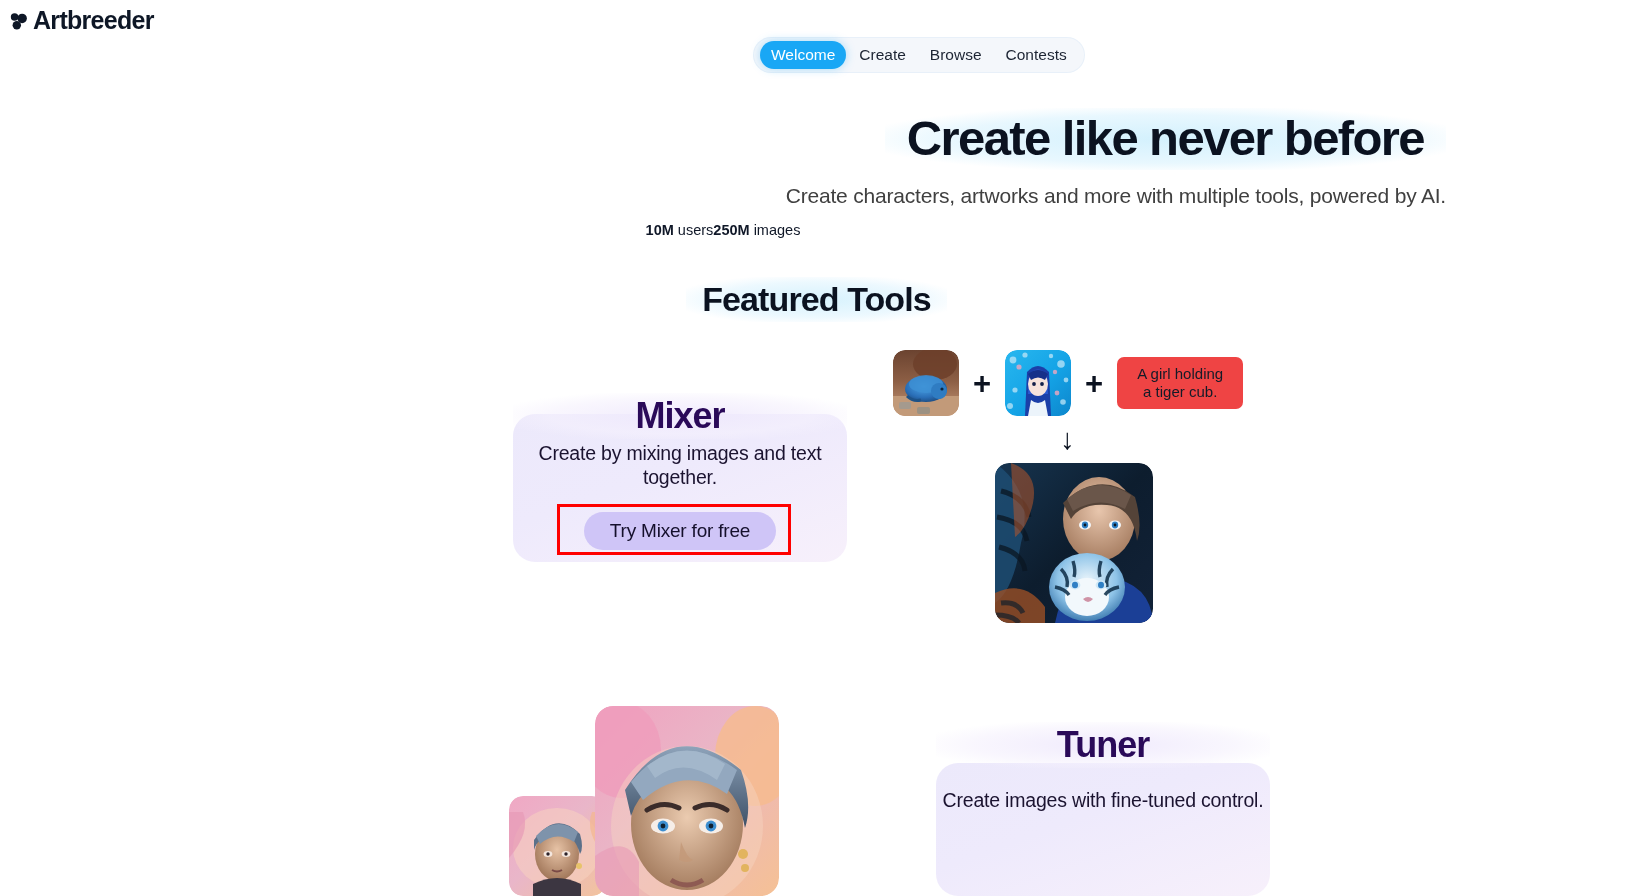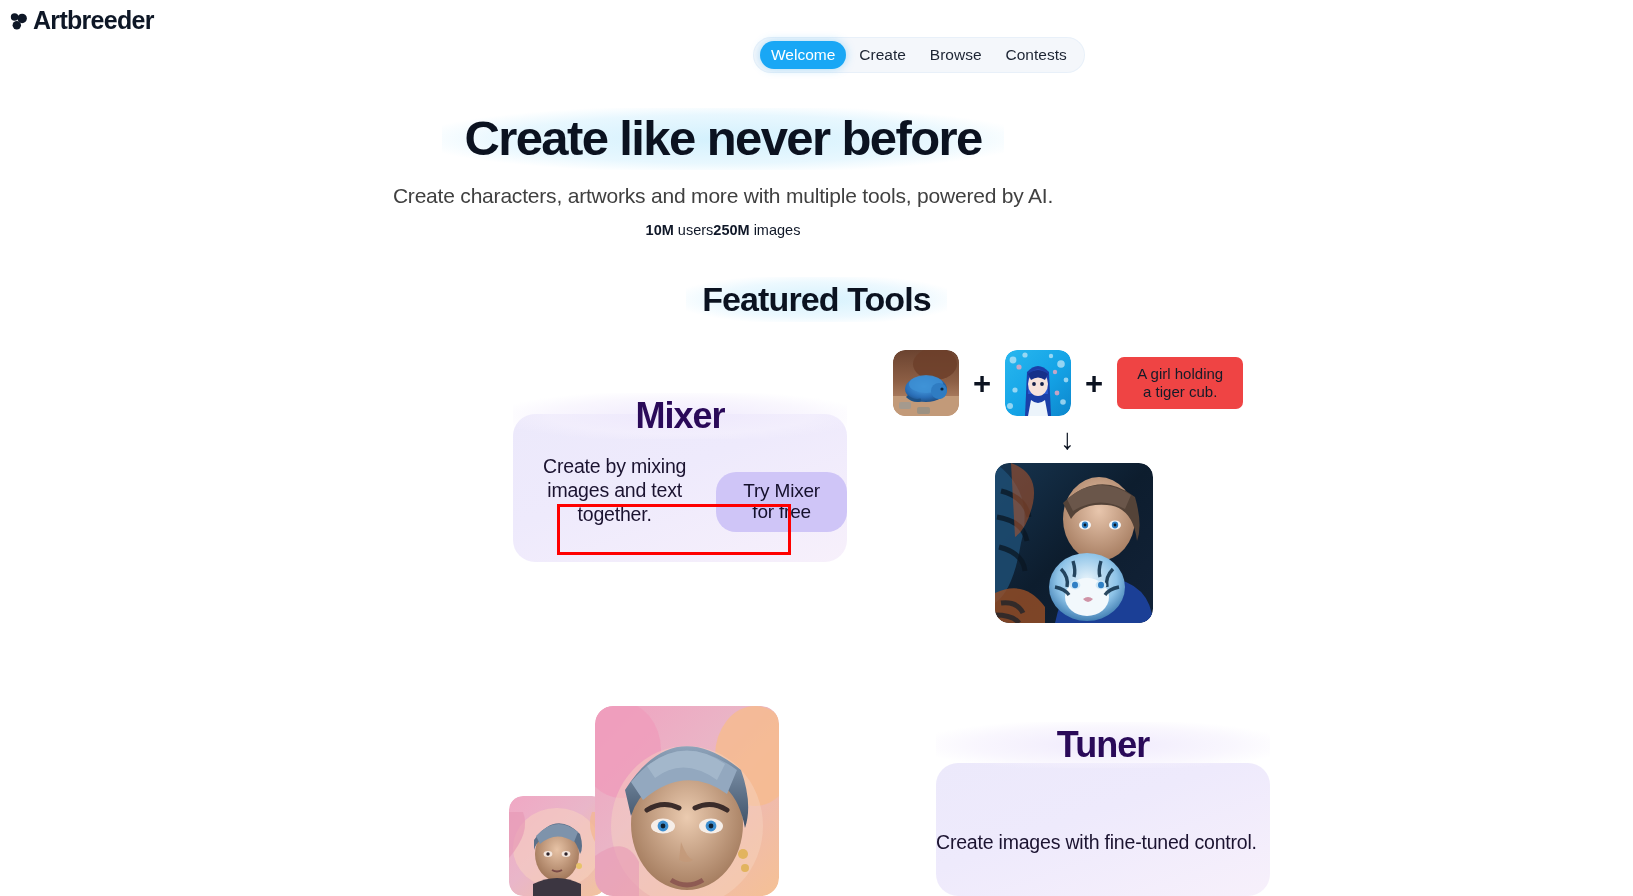--- a/index.html
+++ b/index.html
@@ -36,21 +36,21 @@
     font-size: 15.5px; color: #1c2433; padding: 5px 11px;
     border-radius: 16px; line-height: 1.15; white-space: nowrap;
     cursor: pointer;
   }
   .nav-item.active {
     background: #19a7f5; color: #ffffff; font-weight: 400;
     box-shadow: 0 0 10px rgba(25,167,245,.35);
   }
 
   
-  .hero { position: absolute; left: 0; top: 108px; width: 1446px; text-align: center; }
+  .hero { position: absolute; left: 0; top: 108px; width: 1446px; text-align: right; }
   .hero-title {
     font-size: 49px; font-weight: 800; letter-spacing: -1.6px;
     color: #0b1220; line-height: 1.1; display: inline-block;
     padding: 4px 22px; border-radius: 16px;
     background: radial-gradient(ellipse at center, rgba(209,240,253,.95) 0%, rgba(222,244,254,.7) 55%, rgba(255,255,255,0) 78%);
   }
   .hero-sub {
     margin-top: 14px; font-size: 21px; color: #404040; letter-spacing: -0.2px;
   }
   .hero-stats {
@@ -73,21 +73,21 @@
   
   .tool-title {
     position: absolute; font-size: 36px; font-weight: 800; letter-spacing: -1px;
     color: #2a0a59; text-align: center; padding: 2px 14px; border-radius: 12px;
     background: radial-gradient(ellipse at center, rgba(238,232,252,.9) 0%, rgba(245,241,253,.6) 55%, rgba(255,255,255,0) 80%);
     z-index: 3;
   }
   .tool-card {
     position: absolute; border-radius: 22px;
     background: linear-gradient(160deg, #ece9fb 0%, #eeeafc 42%, #f7f0fb 100%);
-    display: flex; flex-direction: row; align-items: center;
+    display: flex; flex-direction: column; align-items: center;
   }
   .tool-desc {
     font-size: 19.5px; color: #1b1330; text-align: center; line-height: 1.22;
     letter-spacing: -0.2px;
   }
   .tool-btn {
     font-size: 19px; color: #15102c; background: #cfc5f7;
     border: none; border-radius: 20px; padding: 9px 26px; cursor: pointer;
     letter-spacing: -0.2px; line-height: 1.1;
   }

